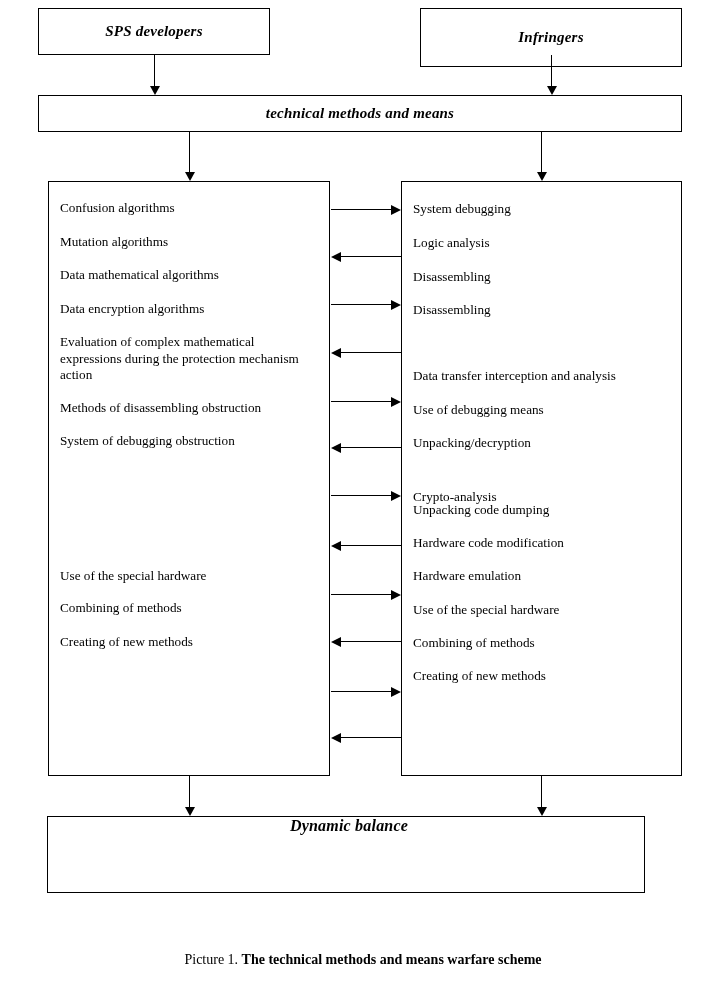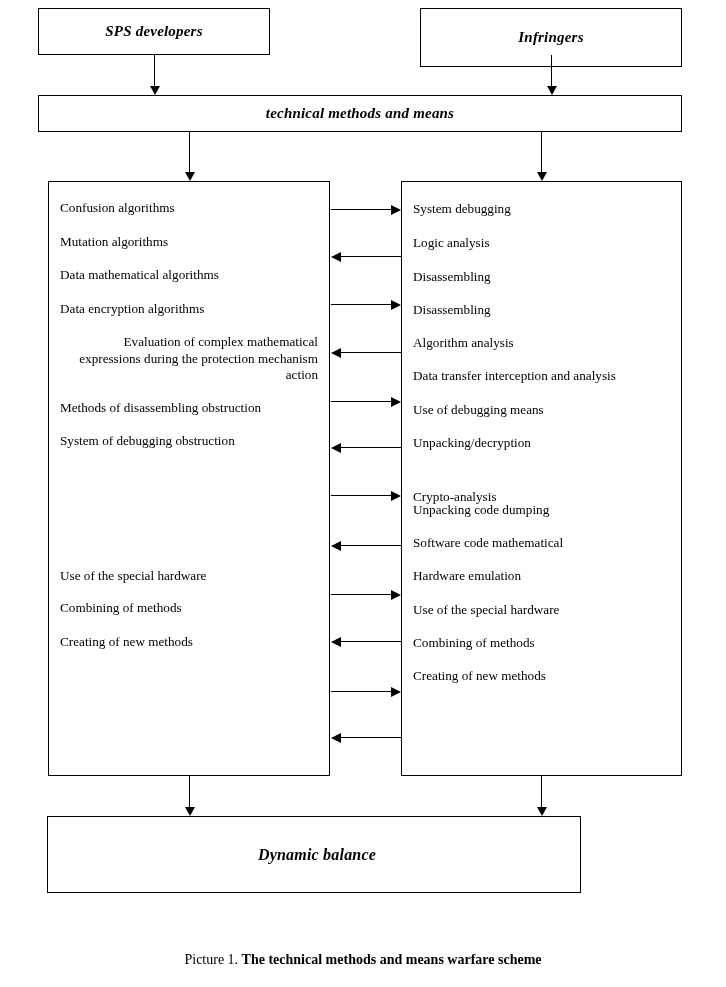--- a/index.html
+++ b/index.html
@@ -71,22 +71,22 @@
     font-size: 13.2px;
     line-height: 16.5px;
     font-weight: normal;
     color: #000000;
   }
   #box-protection-methods .col-item { left: 11px; width: 258px; }
   #box-attack-methods     .col-item { left: 11px; width: 262px; }
 
   
   #box-dynamic-balance {
-    left: 47px; top: 816px; width: 534px; height: 77px;
-    display: flex; align-items: center; justify-content: center; padding-left: 6px;
+    left: 47px; top: 816px; width: 598px; height: 77px;
+    display: flex; justify-content: center; padding-left: 6px;
   }
   #box-dynamic-balance .role-label { font-size: 16px; }
 
   
   .v-line {
     position: absolute;
     width: 1px;
     background: #000000;
   }
   .v-arrowhead {
@@ -146,42 +146,41 @@
   <div class="box" id="box-technical-methods">
     <span class="role-label">technical methods and means</span>
   </div>
 
   <div class="box" id="box-protection-methods">
     <div class="col-list" id="protection-list">
         <div class="col-item" style="top: 18px;">Confusion algorithms</div>
         <div class="col-item" style="top: 52px;">Mutation algorithms</div>
         <div class="col-item" style="top: 85px;">Data mathematical algorithms</div>
         <div class="col-item" style="top: 119px;">Data encryption algorithms</div>
-        <div class="col-item" style="top: 152px; text-align: right;">Evaluation of complex mathematical expressions during the protection mechanism action</div>
+        <div class="col-item" style="top: 152px;">Evaluation of complex mathematical expressions during the protection mechanism action</div>
         <div class="col-item" style="top: 218px;">Methods of disassembling obstruction</div>
         <div class="col-item" style="top: 251px;">System of debugging obstruction</div>
         <div class="col-item" style="top: 386px;">Use of the special hardware</div>
         <div class="col-item" style="top: 418px;">Combining of methods</div>
         <div class="col-item" style="top: 452px;">Creating of new methods</div>
       </div>
   </div>
 
   <div class="box" id="box-attack-methods">
     <div class="col-list" id="attack-list">
         <div class="col-item" style="top: 19px;">System debugging</div>
         <div class="col-item" style="top: 53px;">Logic analysis</div>
         <div class="col-item" style="top: 79px; margin-top: 8px;">Disassembling</div>
         <div class="col-item" style="top: 120px;">Disassembling</div>
-        <div class="col-item" style="top: 153px;">Algorithm analysis</div>
         <div class="col-item" style="top: 186px;">Data transfer interception and analysis</div>
         <div class="col-item" style="top: 220px;">Use of debugging means</div>
         <div class="col-item" style="top: 253px;">Unpacking/decryption</div>
         <div class="col-item" style="top: 286px; margin-top: 21px;">Crypto-analysis</div>
         <div class="col-item" style="top: 320px;">Unpacking code dumping</div>
-        <div class="col-item" style="top: 353px;">Software code mathematical</div>
+        <div class="col-item" style="top: 353px;">Hardware code modification</div>
         <div class="col-item" style="top: 386px;">Hardware emulation</div>
         <div class="col-item" style="top: 420px;">Use of the special hardware</div>
         <div class="col-item" style="top: 453px;">Combining of methods</div>
         <div class="col-item" style="top: 486px;">Creating of new methods</div>
       </div>
   </div>
 
   <div class="box" id="box-dynamic-balance">
     <span class="role-label">Dynamic balance</span>
   </div>

